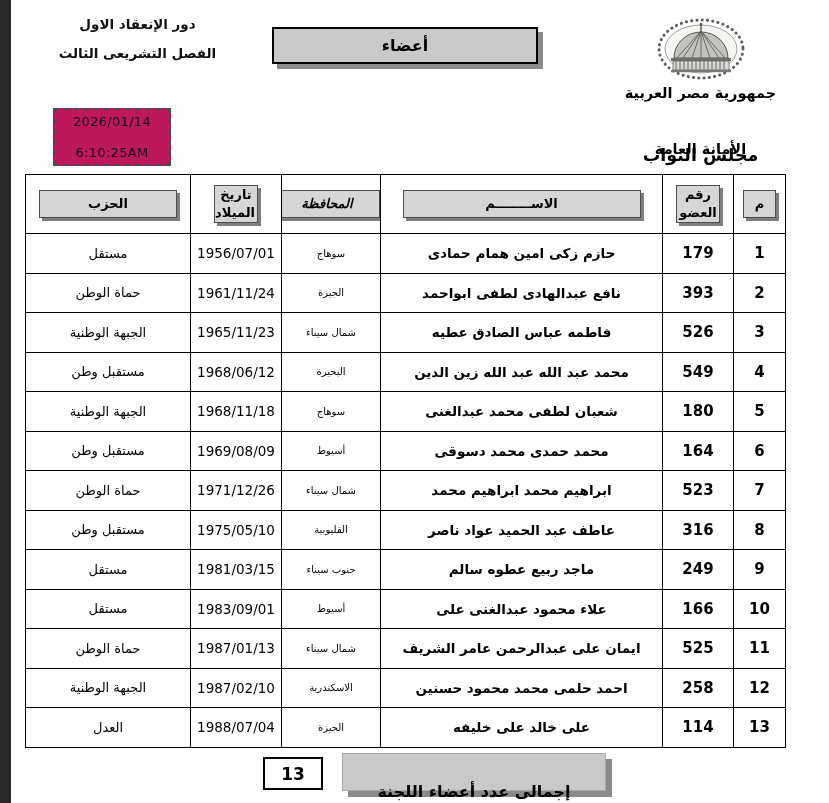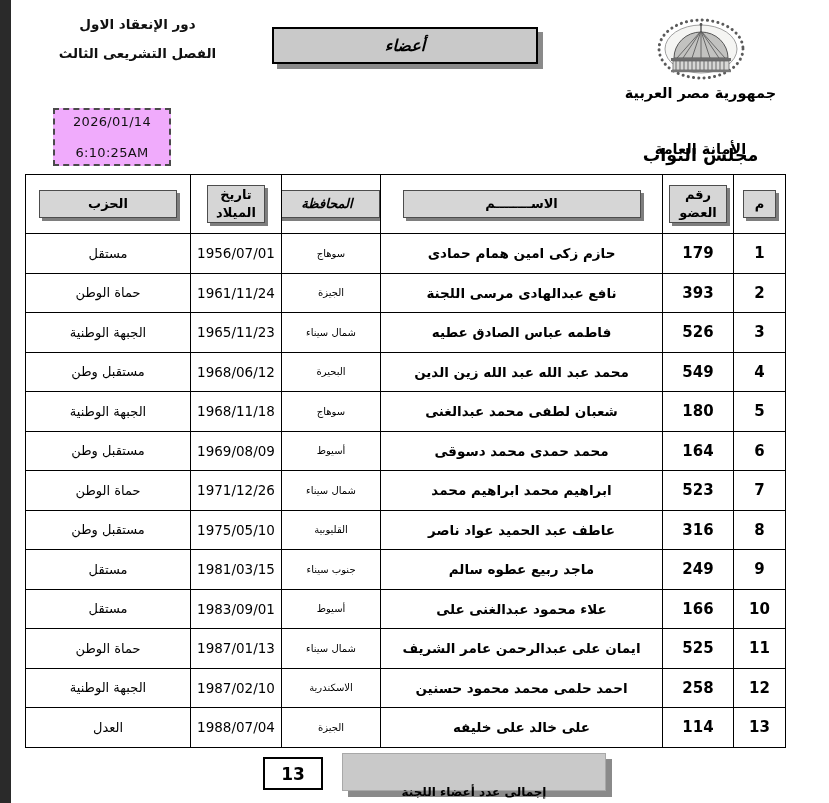--- a/index.html
+++ b/index.html
@@ -17,32 +17,32 @@
   
   .hdr-left {
     position: absolute; left: 30px; top: 10px; width: 215px;
     text-align: center; direction: rtl;
   }
   .hdr-left .ln { font-weight: bold; font-size: 13.5px; line-height: 29px; color: #111; }
   .date-box {
     position: absolute; left: 53px; top: 108px; width: 118px; height: 58px;
     border: 2px dashed #4a4a4a;
     display: flex; flex-direction: column; align-items: center; justify-content: center;
-    gap: 16px; background: #f0abfc;
+    gap: 16px; background: #be185d;
   }
   .date-box .dt { font-size: 13px; color: #111; letter-spacing: .3px; }
 
   
   .members-box {
     position: absolute; left: 272px; top: 27px; width: 266px; height: 37px;
     background: #c9c9c9; border: 2px solid #000;
     box-shadow: 5px 5px 0 #8a8a8a;
     display: flex; align-items: center; justify-content: center;
   }
-  .members-box span { font-weight: bold; font-size: 16px; color: #000; direction: rtl; font-style: italic; }
+  .members-box span { font-weight: bold; font-size: 16px; color: #000; direction: rtl; }
 
   .committee-bar {
     position: absolute; left: 190px; top: 93px; width: 409px; height: 30px;
     background: #c9c9c9; border: 1px solid #b5b5b5;
     box-shadow: 8px 6px 0 #000;
     display: flex; align-items: center; justify-content: center;
   }
   .committee-bar span { font-weight: bold; font-size: 16.5px; color: #000; direction: rtl; }
 
   
@@ -64,21 +64,21 @@
   }
   table.members thead th { height: 59px; background: #fff; }
   table.members tbody tr { height: 39.5px; }
 
   .hdr-box {
     display: inline-block; background: #d6d6d6; border: 1px solid #4d4d4d;
     box-shadow: 3px 3px 0 #7e7e7e; color: #000; font-weight: bold;
     font-size: 13px; line-height: 1.35; padding: 4px 8px; vertical-align: middle;
   }
   .hdr-box.small { padding: 4px 11px; }
-  .hdr-box.twoline { width: 58px; white-space: normal; padding: 0 2px; }
+  .hdr-box.twoline { width: 44px; white-space: normal; padding: 0 2px; }
   .hdr-box.wide-name { width: 238px; }
   .hdr-box.wide-party { width: 138px; }
   .hdr-box.gov { width: 106px; font-style: italic; }
 
   td.c-seq       { font-weight: bold; font-size: 15px; }
   td.c-member_no { font-weight: bold; font-size: 15px; }
   td.c-name      { font-weight: bold; font-size: 13.5px; }
   td.c-governorate { font-size: 10px; }
   td.c-birth_date  { font-size: 13.5px; }
   td.c-party       { font-size: 13px; }
@@ -89,21 +89,21 @@
     background: #fff; border: 2.5px solid #000;
     display: flex; align-items: center; justify-content: center;
     font-weight: bold; font-size: 17px;
   }
   .total-label-box {
     position: absolute; left: 342px; top: 753px; width: 264px; height: 38px;
     background: #c9c9c9; border: 1px solid #a8a8a8;
     box-shadow: 6px 6px 0 #8a8a8a;
     display: flex; align-items: center; justify-content: center;
   }
-  .total-label-box span { font-weight: bold; font-size: 12px; direction: rtl; margin-top: 39px; }
+  .total-label-box span { font-weight: bold; font-size: 16px; direction: rtl; margin-top: 39px; }
 </style>
 </head>
 <body>
 
 <div class="page">
 
   <div class="edge-strip"></div>
 
   <div class="hdr-left">
     <div class="ln">دور الإنعقاد الاول</div>
@@ -173,21 +173,21 @@
           <td class="c-seq">1</td>
           <td class="c-member_no">179</td>
           <td class="c-name">حازم زكى امين همام حمادى</td>
           <td class="c-governorate">سوهاج</td>
           <td class="c-birth_date">1956/07/01</td>
           <td class="c-party">مستقل</td>
         </tr>
         <tr>
           <td class="c-seq">2</td>
           <td class="c-member_no">393</td>
-          <td class="c-name">نافع عبدالهادى مرسى اللجنة</td>
+          <td class="c-name">نافع عبدالهادى لطفى ابواحمد</td>
           <td class="c-governorate">الجيزة</td>
           <td class="c-birth_date">1961/11/24</td>
           <td class="c-party">حماة الوطن</td>
         </tr>
         <tr>
           <td class="c-seq">3</td>
           <td class="c-member_no">526</td>
           <td class="c-name">فاطمه عباس الصادق عطيه</td>
           <td class="c-governorate">شمال سيناء</td>
           <td class="c-birth_date">1965/11/23</td>

